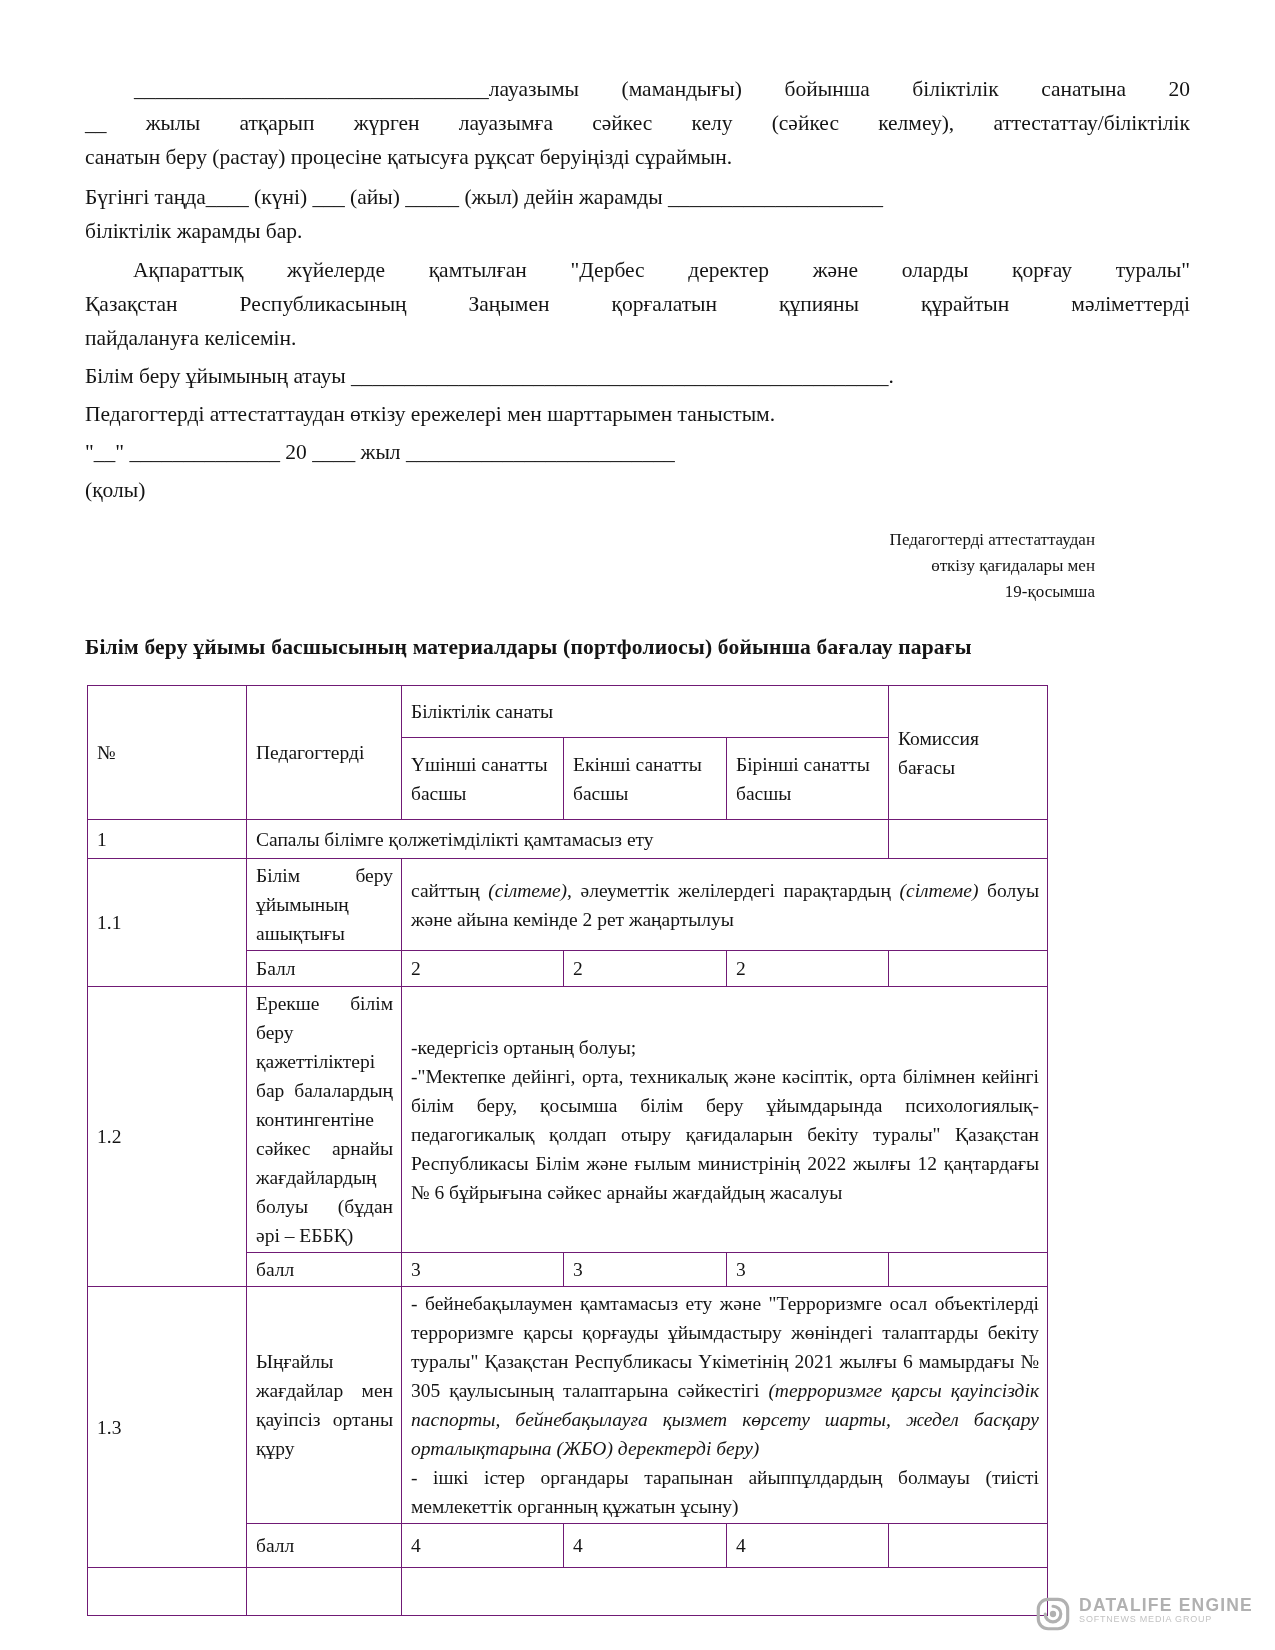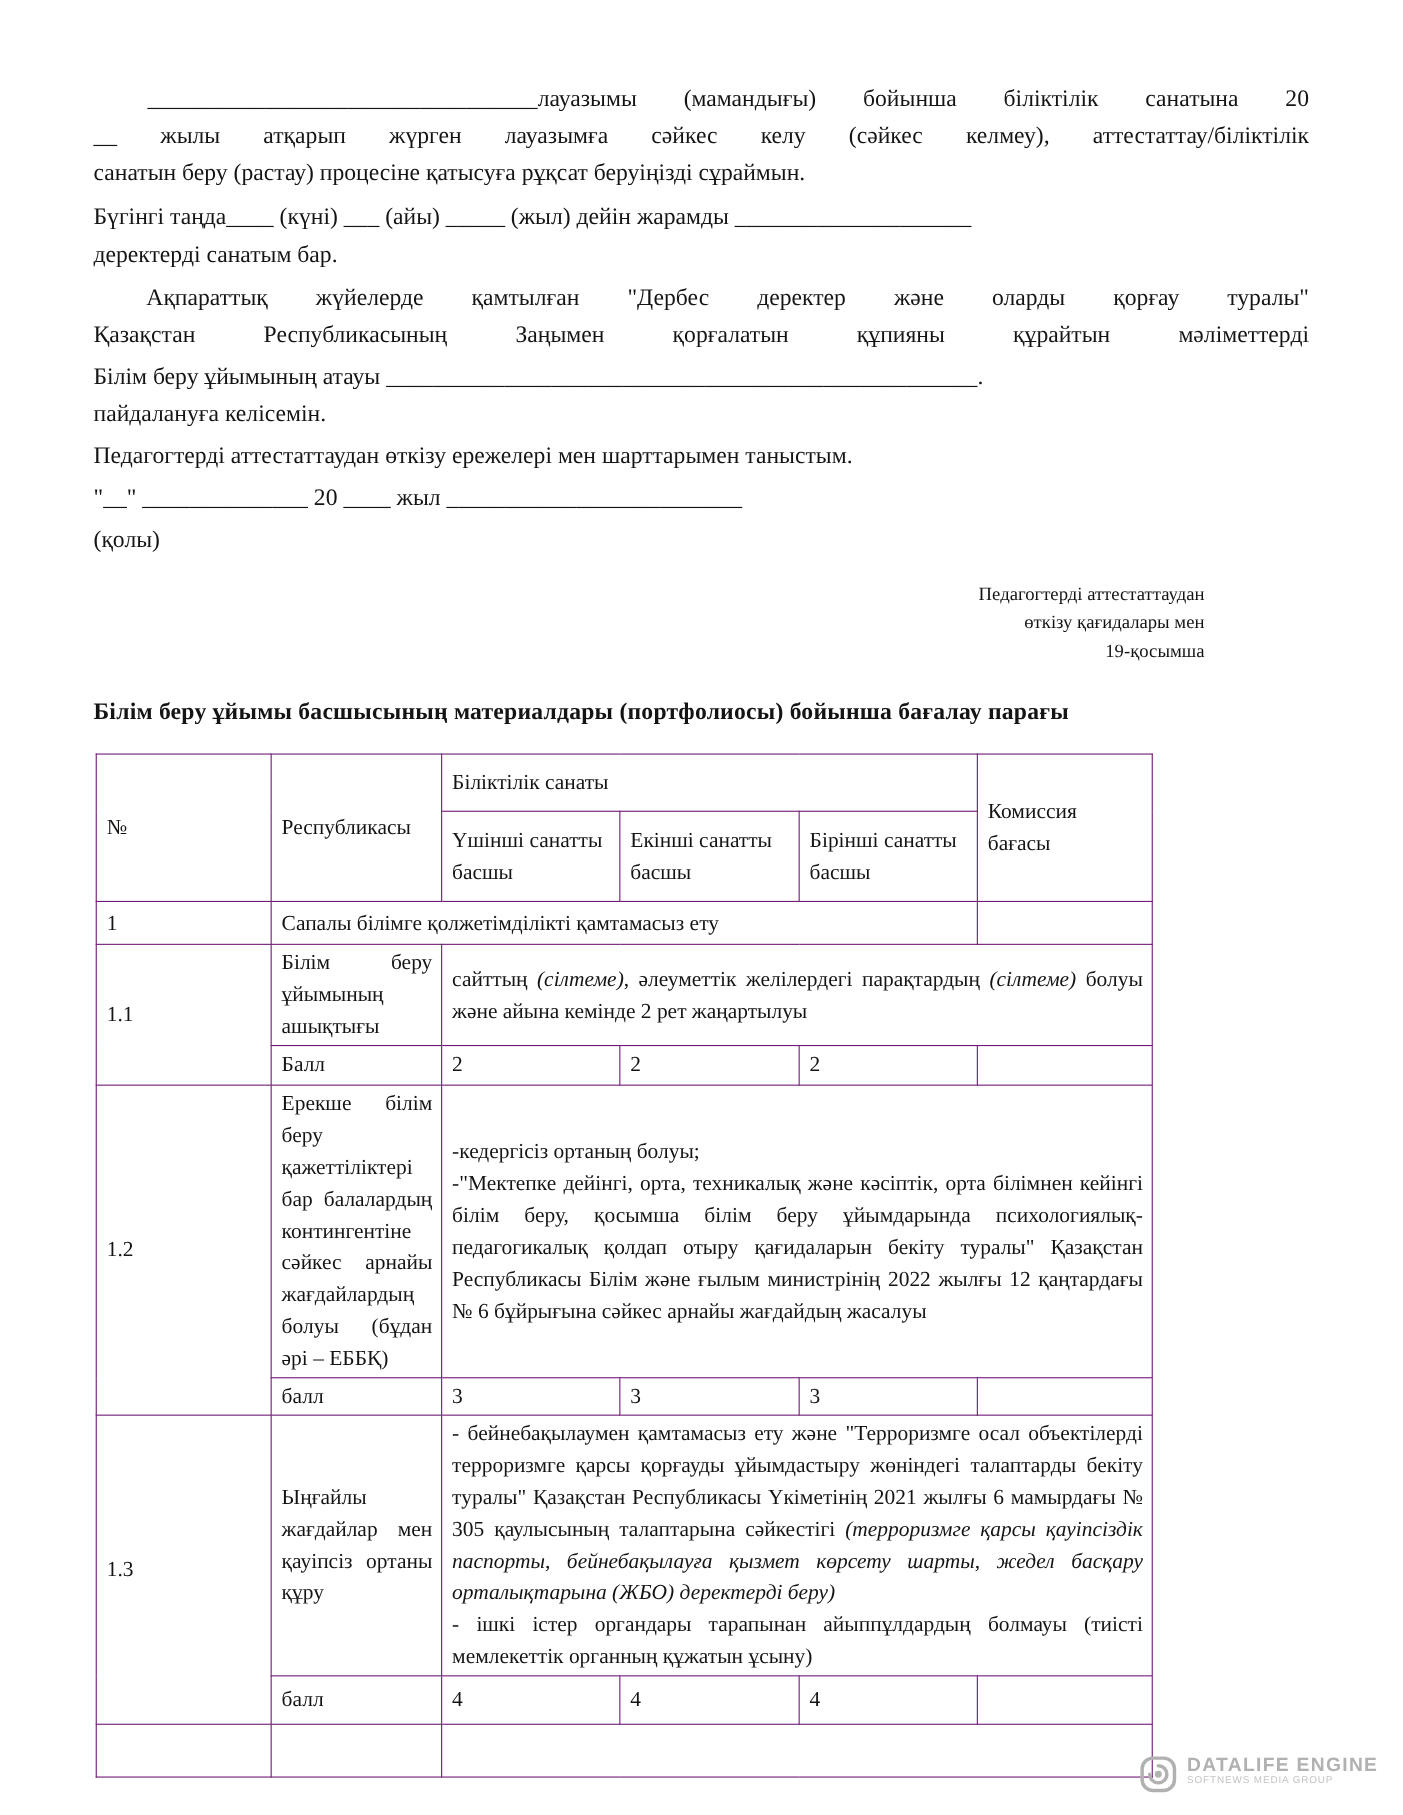--- a/index.html
+++ b/index.html
@@ -55,25 +55,25 @@
 </style>
 </head>
 <body>
 
 <div class="content">
 
   <div class="line fill ind49"><span>_________________________________</span><span>лауазымы (мамандығы) бойынша біліктілік санатына 20</span></div>
   <div class="line fill">__ жылы атқарып жүрген лауазымға сәйкес келу (сәйкес келмеу), аттестаттау/біліктілік</div>
   <div class="line">санатын беру (растау) процесіне қатысуға рұқсат беруіңізді сұраймын.</div>
   <div class="line ml39 mt6">Бүгінгі таңда____ (күні) ___ (айы) _____ (жыл) дейін жарамды ____________________</div>
-  <div class="line ml39">деректерді санатым бар.</div>
+  <div class="line ml39">біліктілік жарамды бар.</div>
   <div class="line fill ind48 mt5">Ақпараттық жүйелерде қамтылған "Дербес деректер және оларды қорғау туралы"</div>
   <div class="line fill">Қазақстан Республикасының Заңымен қорғалатын құпияны құрайтын мәліметтерді</div>
+  <div class="line">пайдалануға келісемін.</div>
   <div class="line ml39 mt4">Білім беру ұйымының атауы __________________________________________________.</div>
-  <div class="line">пайдалануға келісемін.</div>
   <div class="line ml39 mt4">Педагогтерді аттестаттаудан өткізу ережелері мен шарттарымен таныстым.</div>
   <div class="line ml39 mt4">"__" ______________ 20 ____ жыл _________________________</div>
   <div class="line ml39 mt4">(қолы)</div>
 
   <div class="appendix">
     <div>Педагогтерді аттестаттаудан</div>
     <div>өткізу қағидалары мен</div>
     <div>19-қосымша</div>
   </div>
 
@@ -84,21 +84,21 @@
       <col style="width:159px">
         <col style="width:155px">
         <col style="width:162px">
       <col style="width:163px">
         <col style="width:162px">
         <col style="width:159px">
     </colgroup>
     <tbody>
       <tr style="height:52px">
         <td rowspan="2" class="vbottom">№</td>
-        <td rowspan="2" class="vbottom">Республикасы</td>
+        <td rowspan="2" class="vbottom">Педагогтерді</td>
         <td colspan="3">Біліктілік санаты</td>
         <td rowspan="2">Комиссия бағасы</td>
       </tr>
       <tr style="height:82px">
         <td>Үшінші санатты басшы</td>
         <td>Екінші санатты басшы</td>
         <td>Бірінші санатты басшы</td>
       </tr>
 
       <tr style="height:39px">

